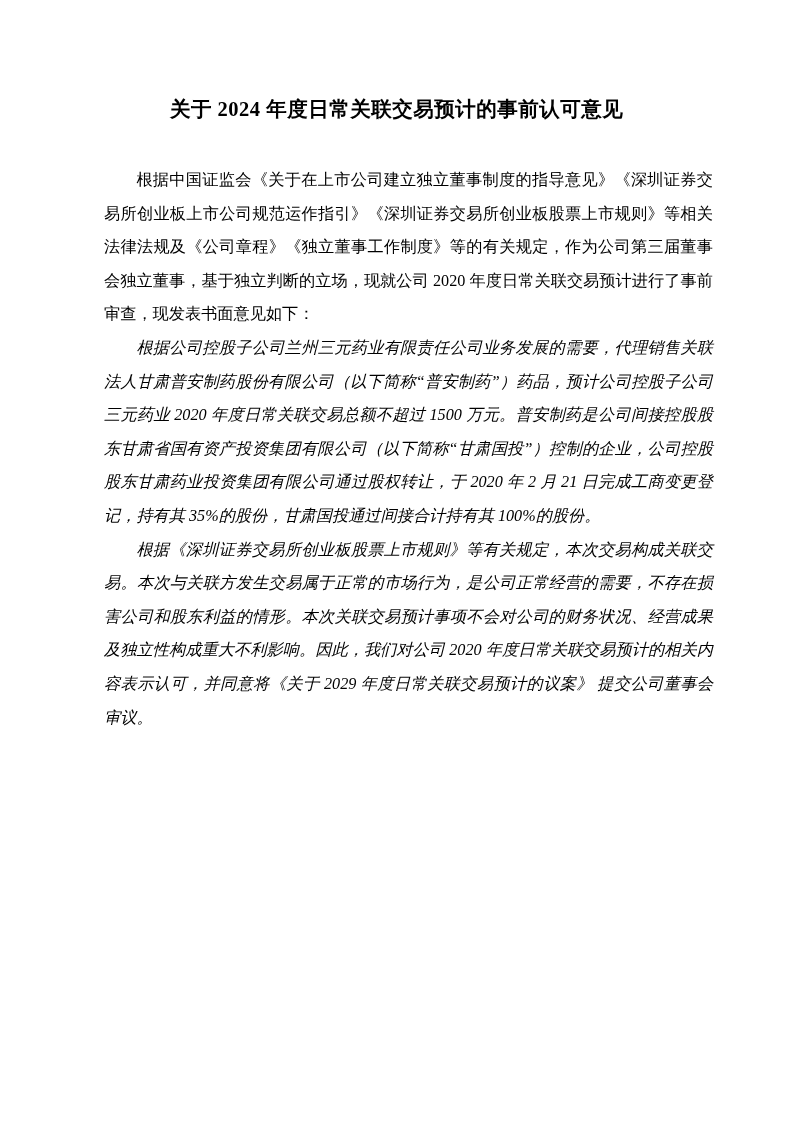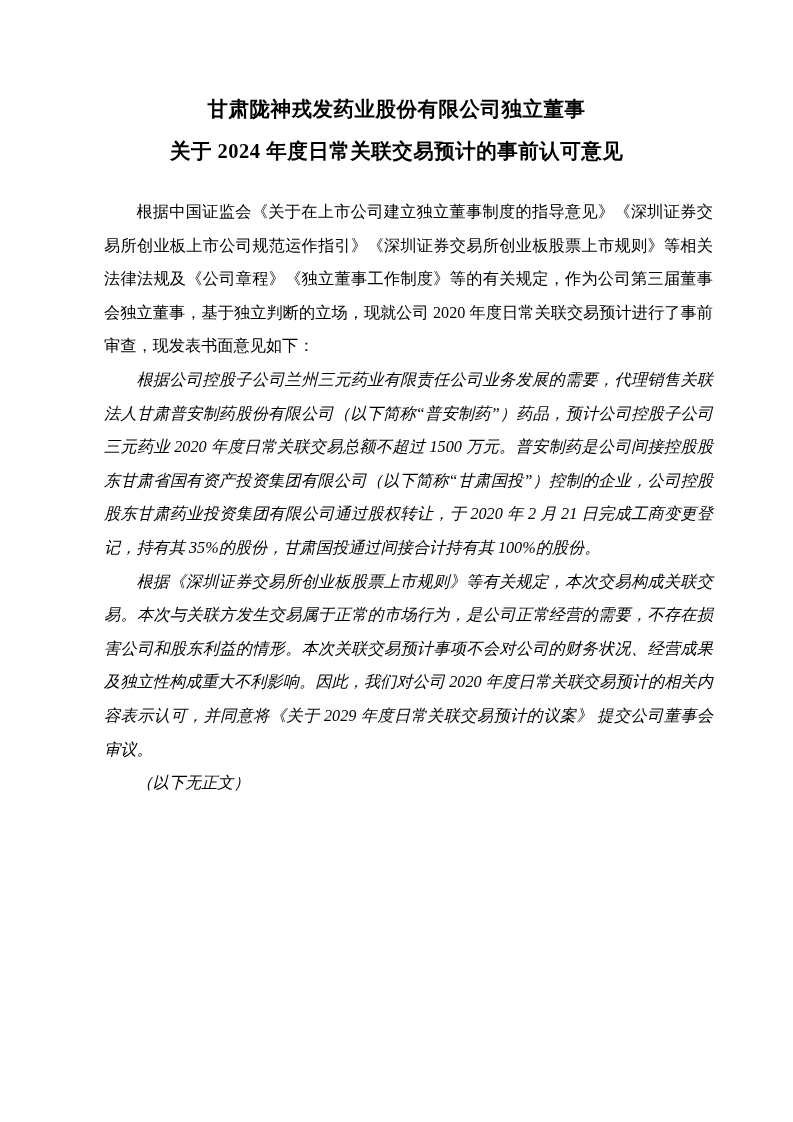--- a/index.html
+++ b/index.html
@@ -27,21 +27,21 @@
     text-align: center;
   }
   .title-line {
     font-size: 20.5px;
     font-weight: bold;
     letter-spacing: 0.5px;
     line-height: 42px;
     font-family: "Liberation Serif", "DejaVu Serif", serif;
   }
   .body-block {
-    margin-top: 24px;
+    margin-top: 34px;
     padding-left: 104px;
     padding-right: 80px;
   }
   p.para {
     margin: 0 0 0 0;
     font-size: 16.2px;
     line-height: 33.6px;
     text-align: justify;
     text-justify: inter-ideograph;
     text-indent: 2em;
@@ -54,24 +54,22 @@
   .closing {
     margin-top: 0;
   }
 </style>
 </head>
 <body>
 
 <div class="page">
 
   <div class="title-block">
-    <div class="title-line">甘肃陇神戎发药业股份有限公司独立董事</div>
     <div class="title-line">关于 2024 年度日常关联交易预计的事前认可意见</div>
   </div>
 
   <div class="body-block">
     <p class="para">根据中国证监会《关于在上市公司建立独立董事制度的指导意见》《深圳证券交易所创业板上市公司规范运作指引》《深圳证券交易所创业板股票上市规则》等相关法律法规及《公司章程》《独立董事工作制度》等的有关规定，作为公司第三届董事会独立董事，基于独立判断的立场，现就公司 2020 年度日常关联交易预计进行了事前审查，现发表书面意见如下：</p>
     <p class="para">根据公司控股子公司兰州三元药业有限责任公司业务发展的需要，代理销售关联法人甘肃普安制药股份有限公司（以下简称“普安制药”）药品，预计公司控股子公司三元药业 2020 年度日常关联交易总额不超过 1500 万元。普安制药是公司间接控股股东甘肃省国有资产投资集团有限公司（以下简称“甘肃国投”）控制的企业，公司控股股东甘肃药业投资集团有限公司通过股权转让，于 2020 年 2 月 21 日完成工商变更登记，持有其 35%的股份，甘肃国投通过间接合计持有其 100%的股份。</p>
     <p class="para">根据《深圳证券交易所创业板股票上市规则》等有关规定，本次交易构成关联交易。本次与关联方发生交易属于正常的市场行为，是公司正常经营的需要，不存在损害公司和股东利益的情形。本次关联交易预计事项不会对公司的财务状况、经营成果及独立性构成重大不利影响。因此，我们对公司 2020 年度日常关联交易预计的相关内容表示认可，并同意将《关于 2029 年度日常关联交易预计的议案》 提交公司董事会审议。</p>
-    <p class="para closing">（以下无正文）</p>
   </div>
 
 </div>
 
 </body></html>

